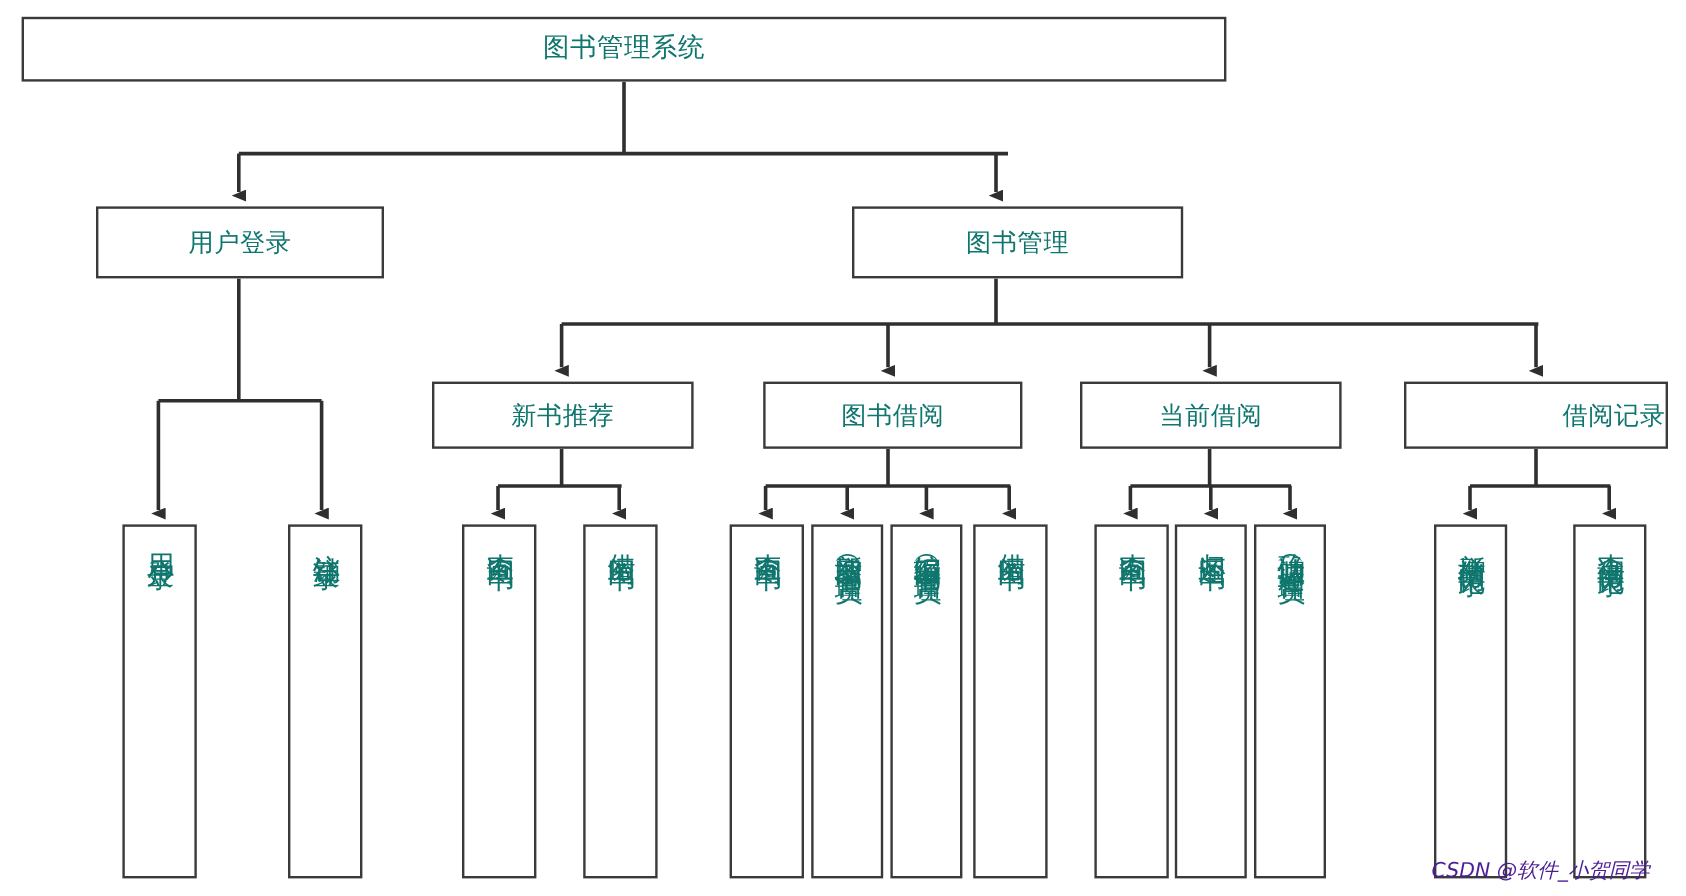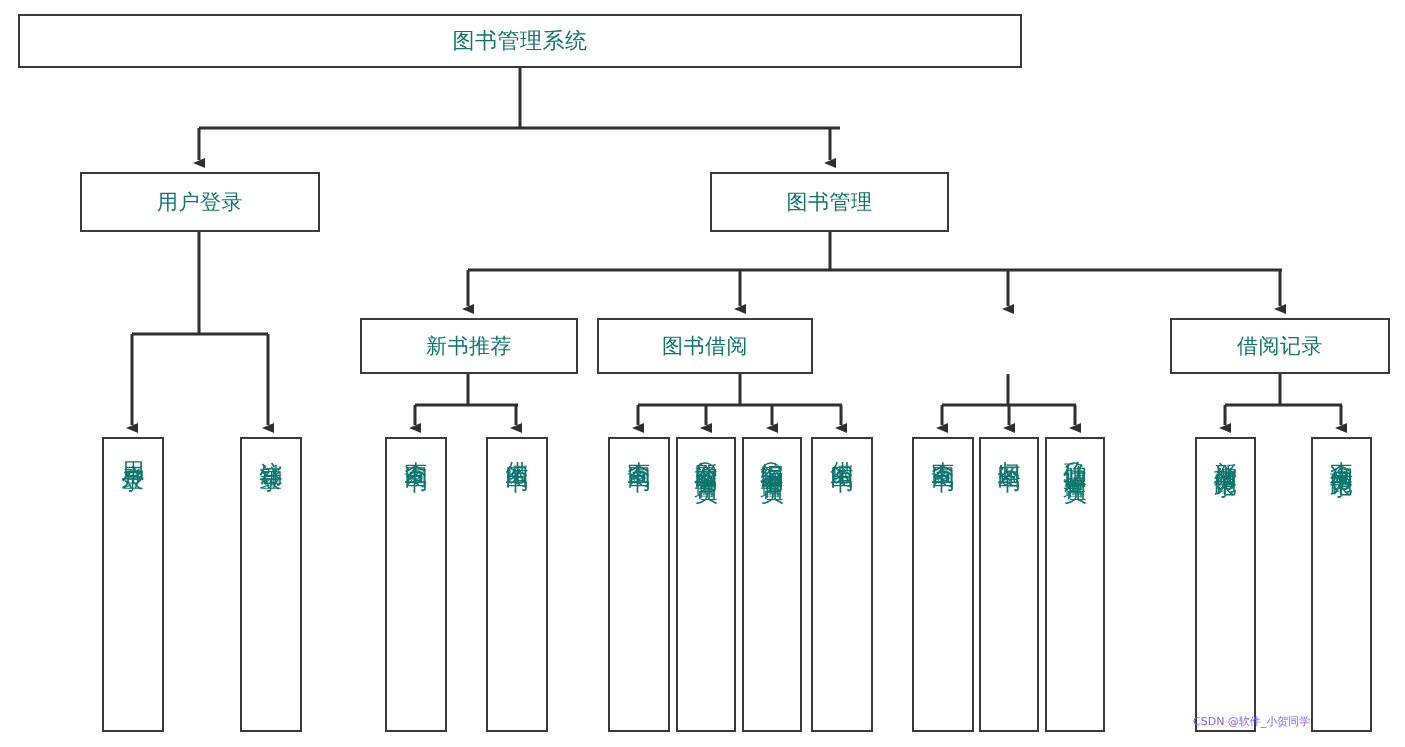--- a/index.html
+++ b/index.html
@@ -58,24 +58,25 @@
     writing-mode: vertical-rl;
     text-orientation: upright;
     font-size: 23px;
     line-height: 1.18;
     letter-spacing: 3px;
     white-space: nowrap;
     display: block;
   }
   .watermark {
     position: absolute;
-    font-size: 11px;
-    color: #8b5cf6;
+    font-size: 17px;
+    color: #4c1d95;
     white-space: nowrap;
     font-family: "DejaVu Sans", "Liberation Sans", sans-serif;
+    font-style: italic;
   }
 </style>
 </head>
 <body>
 
 <div id="canvas">
 
   <svg class="wires" viewBox="0 0 1405 747">
     <defs>
       <marker id="arrow" markerWidth="10" markerHeight="12" refX="2" refY="6" orient="auto" markerUnits="userSpaceOnUse">
@@ -127,31 +128,34 @@
     </g>
   </svg>
 
   <div class="node horiz root" style="left:18px; top:14px; width:1004px; height:54px;">
     <span class="node-label">图书管理系统</span>
   </div>
 
   <div class="node horiz" style="left:80px; top:172px; width:240px; height:60px;">
     <span class="node-label">用户登录</span>
   </div>
-  <div class="node horiz" style="left:710px; top:172px; width:239px; height:60px;">
+  <div class="node horiz" style="left:710px; top:172px; width:276px; height:60px;">
     <span class="node-label">图书管理</span>
   </div>
 
   <div class="node horiz" style="left:360px; top:318px; width:218px; height:56px;align-items:center;">
     <span class="node-label">新书推荐</span>
   </div>
-  <div class="node horiz" style="left:597px; top:318px; width:216px; height:56px;">
+  <div class="node horiz" style="left:636px; top:318px; width:216px; height:56px;">
     <span class="node-label">图书借阅</span>
   </div>
-  <div class="node horiz" style="left:1170px; top:318px; width:220px; height:56px;">
+  <div class="node horiz" style="left:900px; top:318px; width:218px; height:56px;">
+    <span class="node-label">当前借阅</span>
+  </div>
+  <div class="node horiz" style="left:1170px; top:318px; width:220px; height:56px;justify-content:flex-end;">
     <span class="node-label">借阅记录</span>
   </div>
 
   <div class="node vert" style="left:102px; top:437px; width:62px; height:295px;">
     <span class="node-label">用户登录</span>
   </div>
   <div class="node vert" style="left:240px; top:437px; width:62px; height:295px;">
     <span class="node-label">注销登录</span>
   </div>
 

